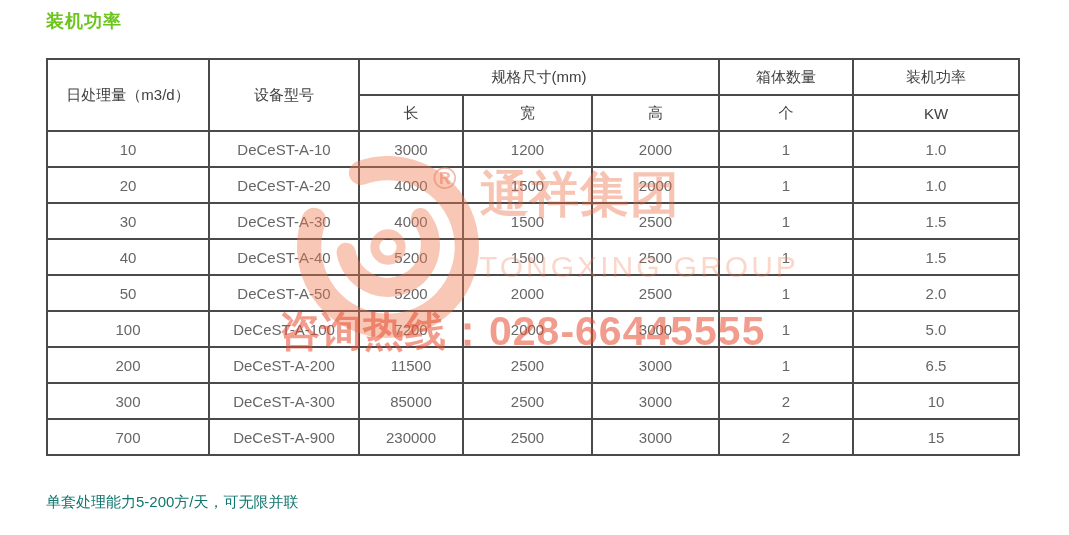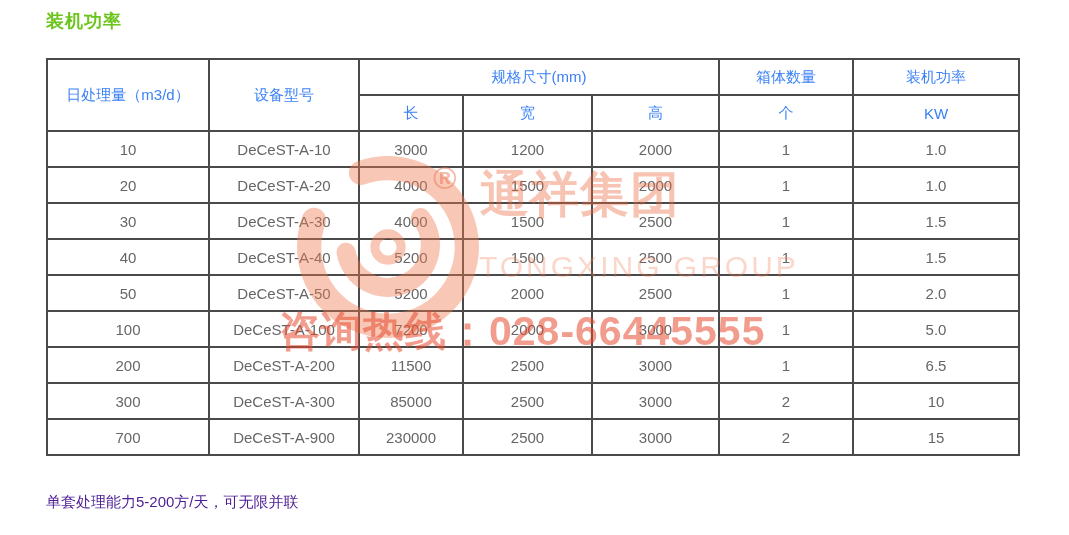--- a/index.html
+++ b/index.html
@@ -18,25 +18,25 @@
     width: 972px;
     background: #ffffff;
   }
   .spec-table th, .spec-table td {
     border: 2px solid #4a4a4a;
     height: 36px;
     text-align: center; vertical-align: middle;
     font-size: 15px; font-weight: normal; color: #666666;
     overflow: hidden; white-space: nowrap;
   }
-  .spec-table th { color: #3b82f6; margin-left: 25px; }
+  .spec-table th { color: #404040; margin-left: 25px; }
 
   .footnote {
     position: absolute; left: 46px; top: 493px;
-    font-size: 15px; color: #4c1d95;
+    font-size: 15px; color: #0f766e;
   }
 
   
   .watermark {
     position: absolute; left: 0; top: 0; width: 1069px; height: 535px;
     pointer-events: none; z-index: 5;
   }
   .wm-logo { position: absolute; left: 294px; top: 156px; width: 188px; height: 188px; }
   .wm-reg {
     position: absolute; left: 433px; top: 160px;

